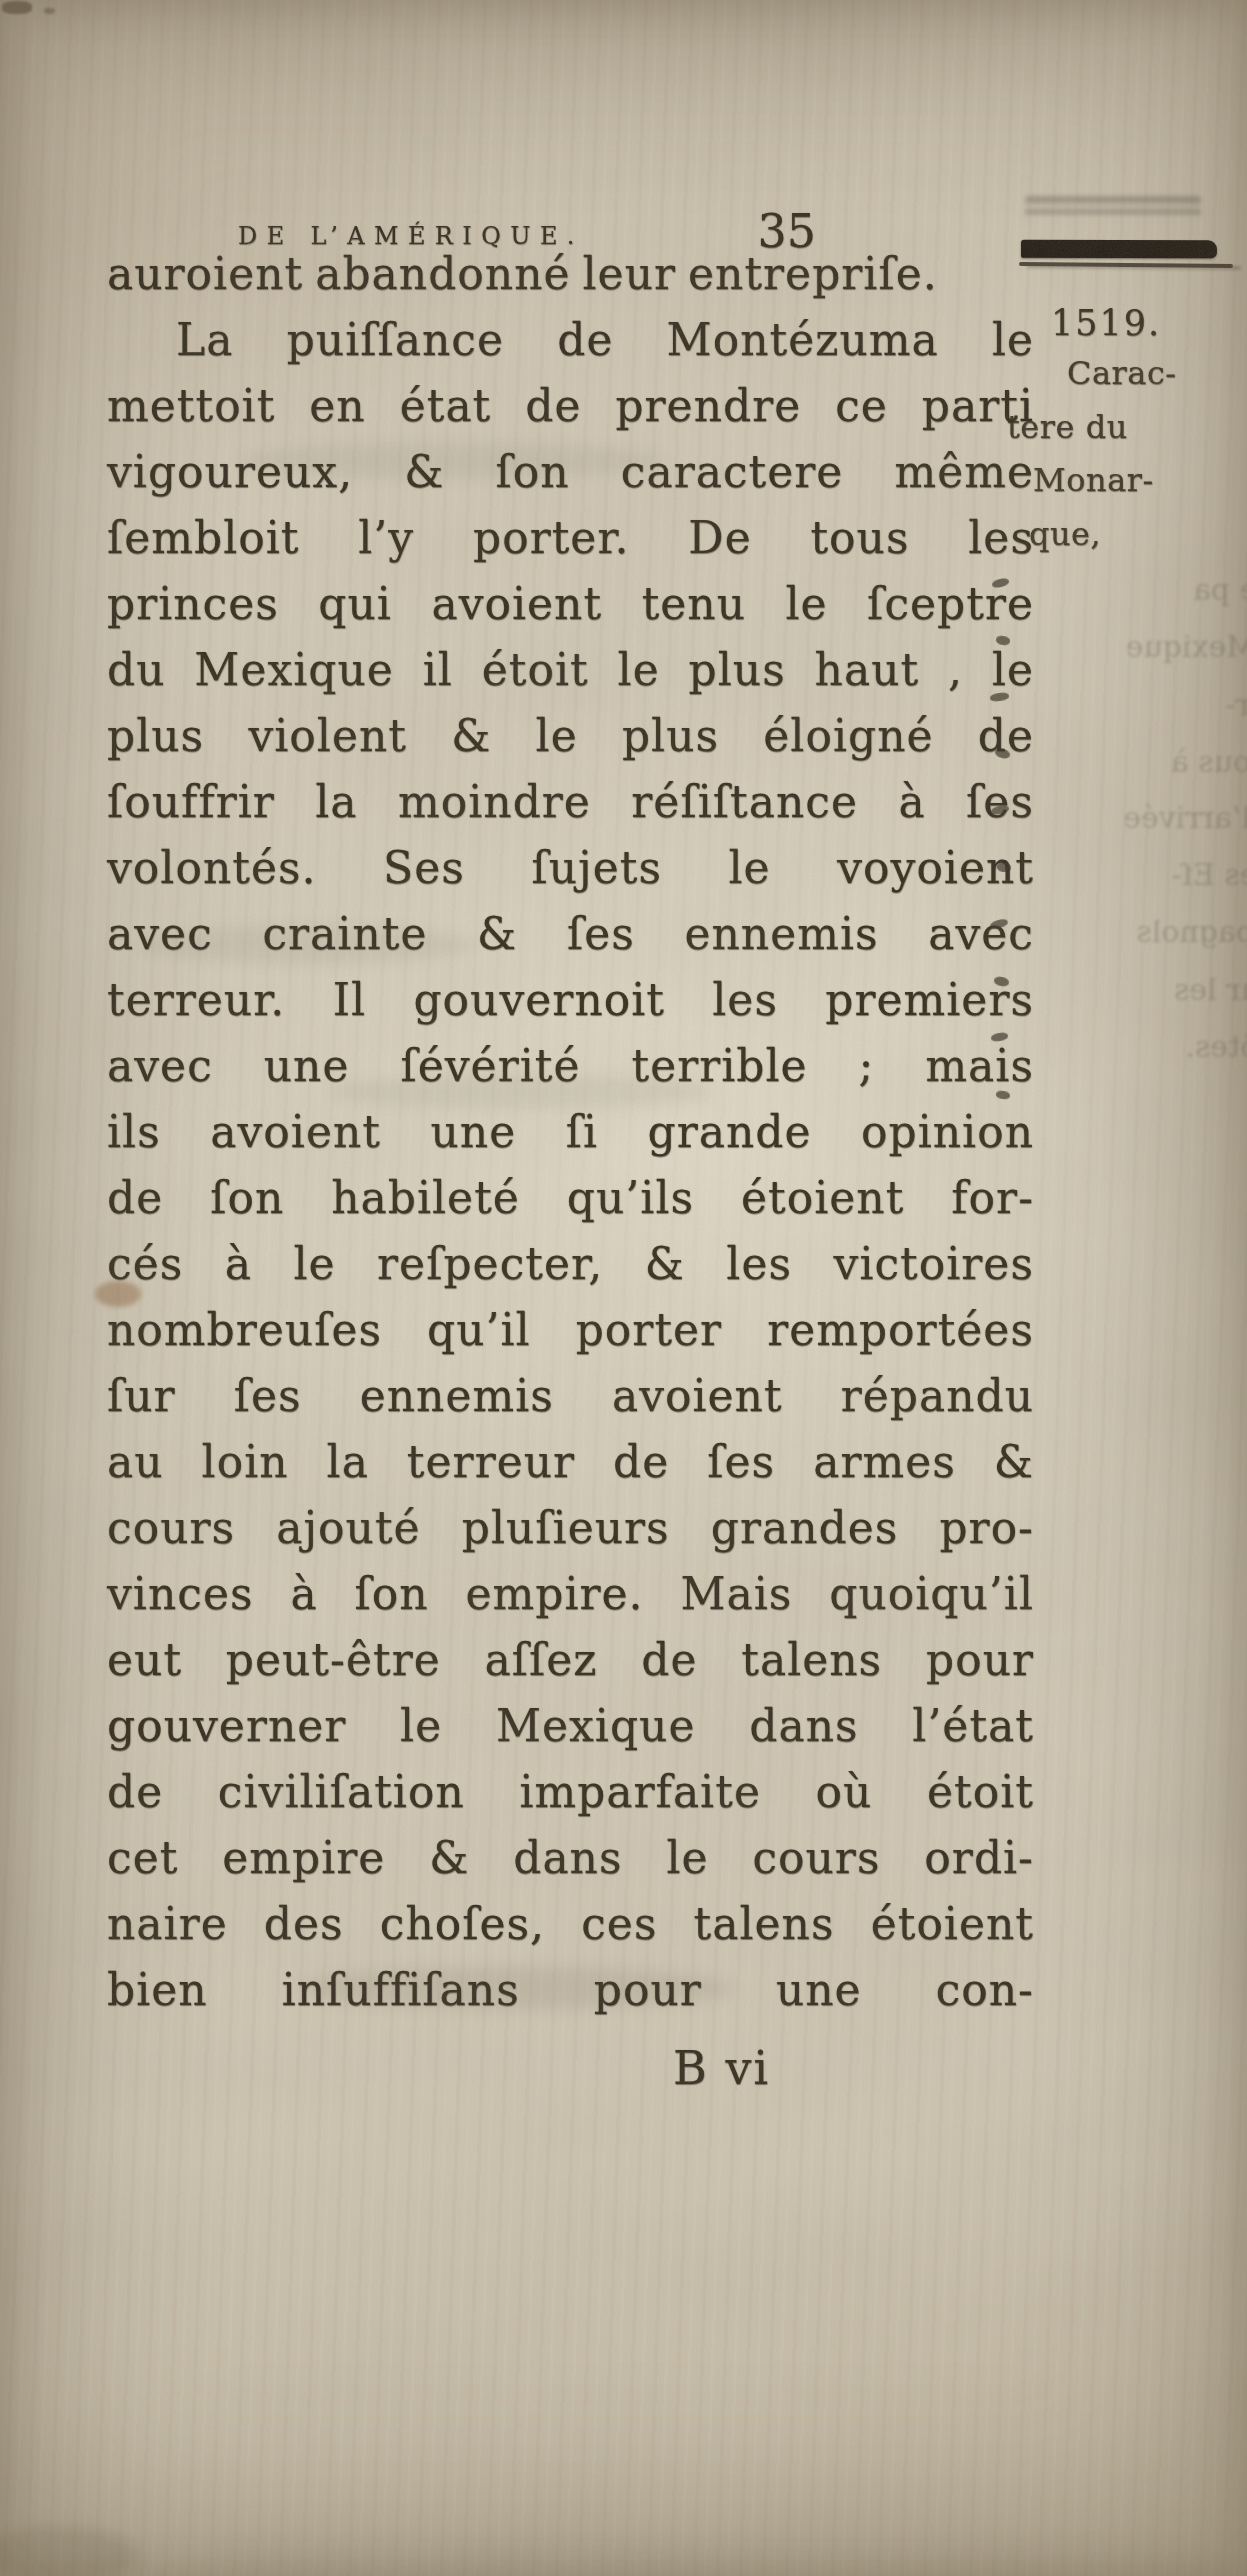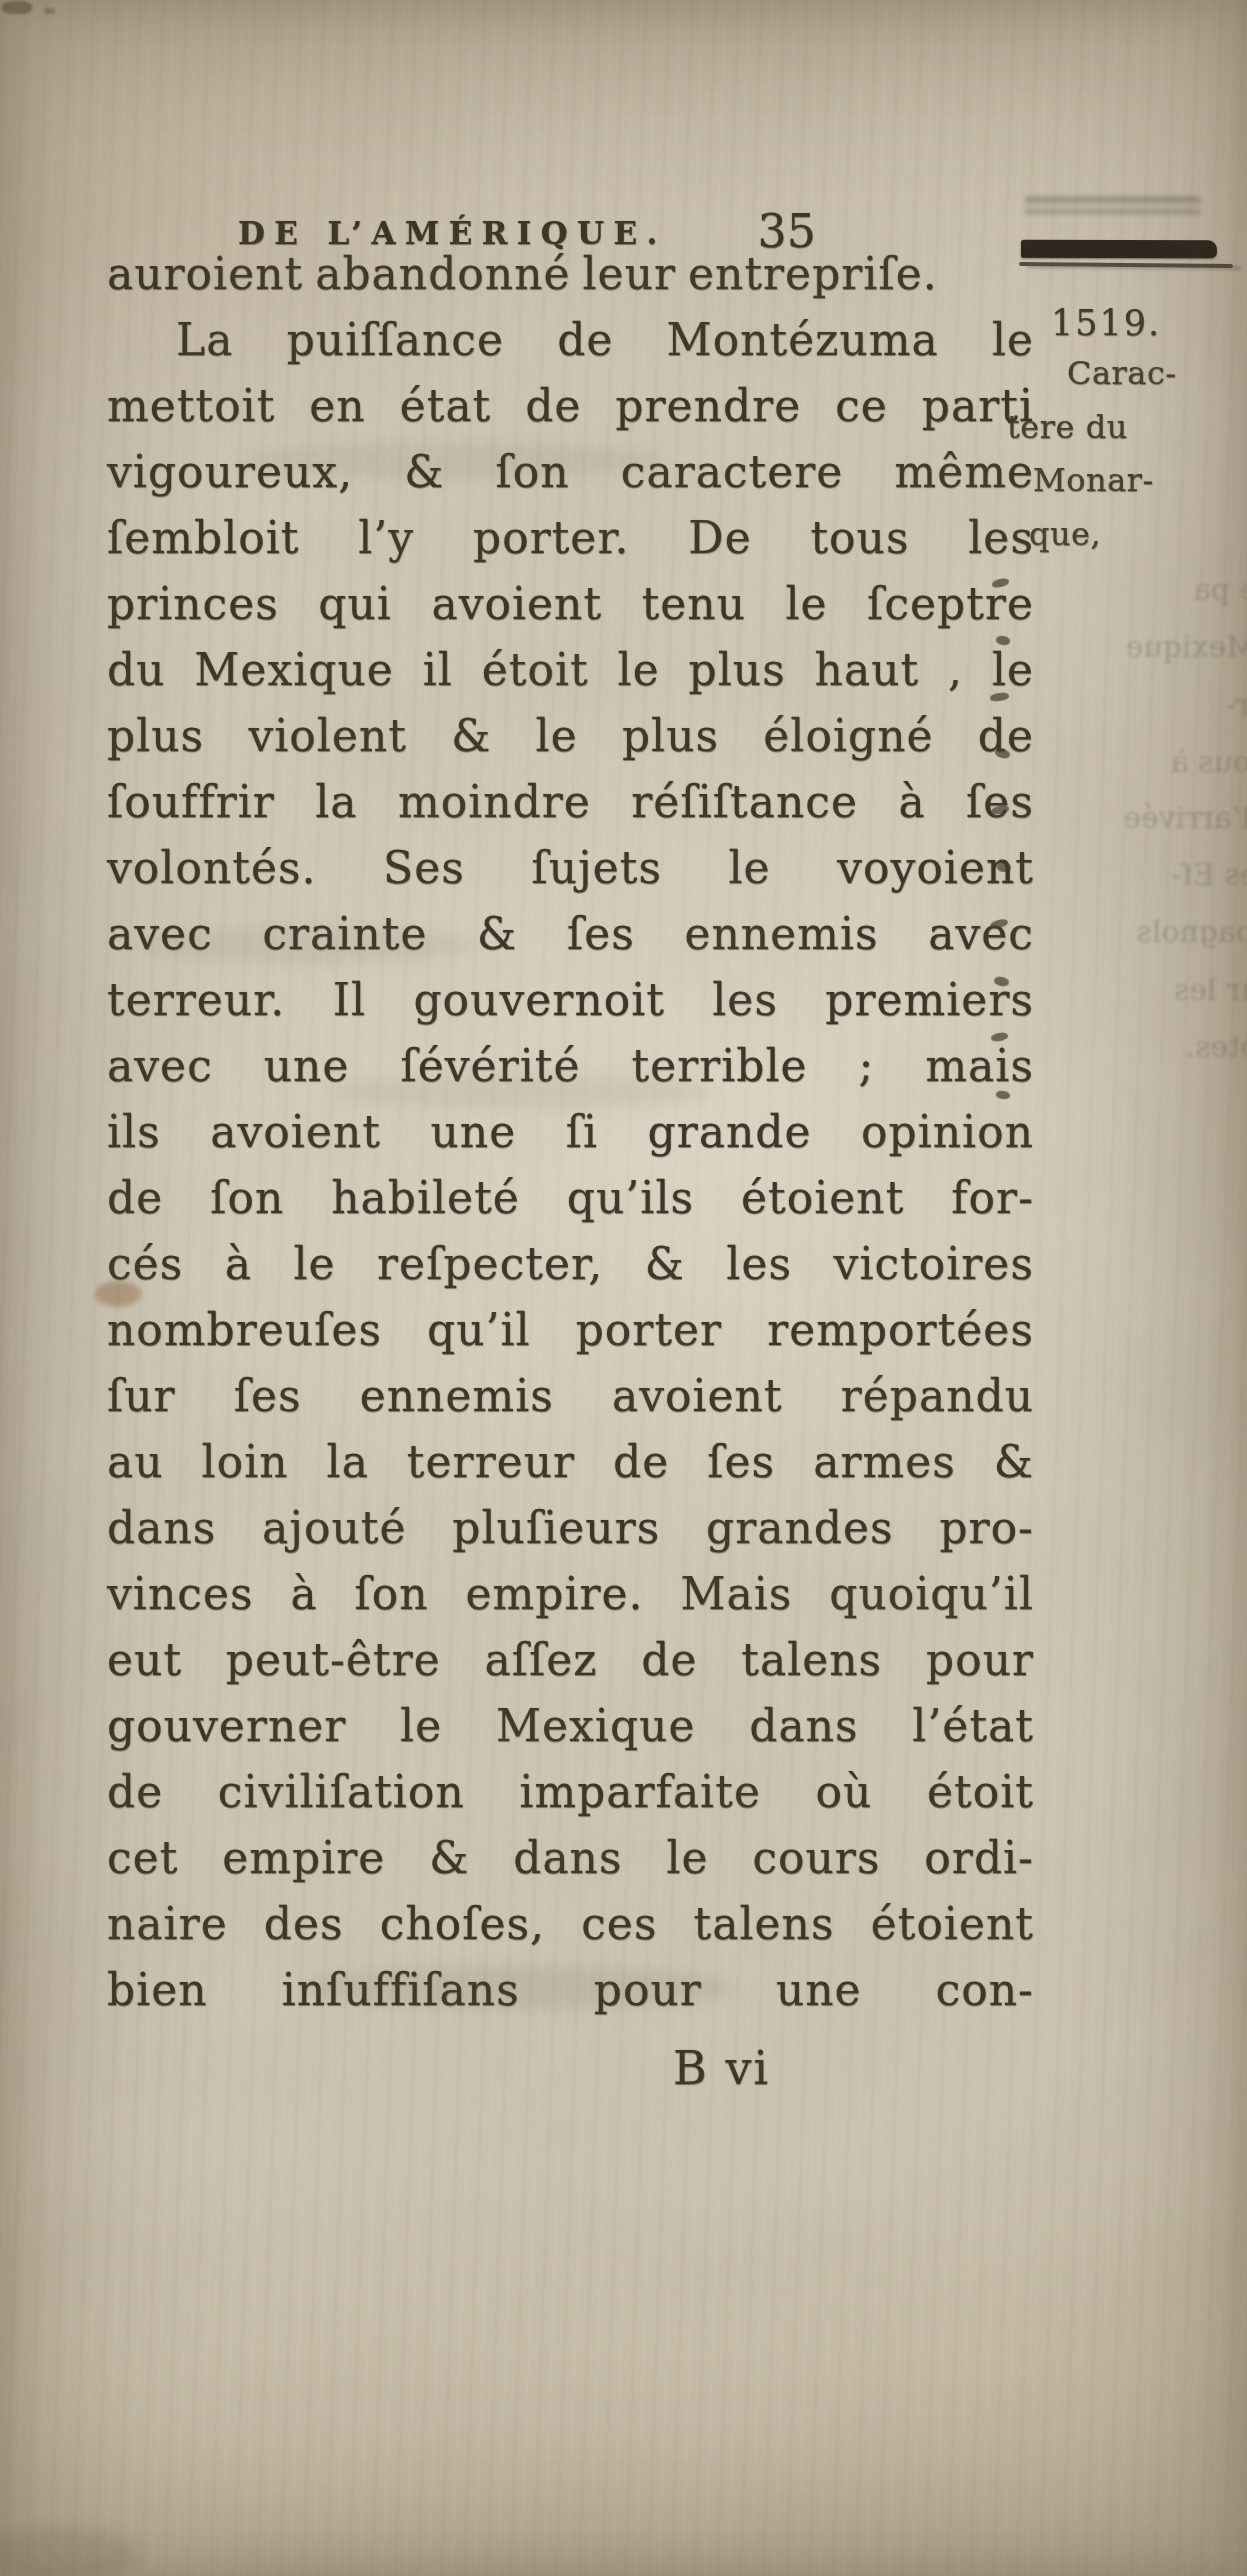--- a/index.html
+++ b/index.html
@@ -19,21 +19,21 @@
   }
   .vignette{position:absolute;inset:0;pointer-events:none;
     box-shadow:inset 0 0 168px 28px rgba(84,68,46,0.36), inset 0 0 40px 6px rgba(84,68,46,0.20);}
   .grain{position:absolute;inset:0;pointer-events:none;opacity:.5;}
 
   .ink{text-shadow:0.4px 0.6px 1.1px rgba(40,30,18,0.55), -0.3px -0.2px 1.2px rgba(40,30,18,0.30);}
 
   
   .pagehead{position:absolute;top:166px;left:238px;width:578px;
     display:flex;justify-content:space-between;align-items:baseline;}
-  .runtitle{font-size:31px;font-weight:bold;letter-spacing:9.4px;color:#2c2517;white-space:nowrap;margin-top:32px;}
+  .runtitle{font-size:24px;font-weight:normal;letter-spacing:9.4px;color:#2c2517;white-space:nowrap;margin-top:32px;}
   .pagenum{font-size:46px;color:#2c2517;transform:translateY(3px);margin-top:35px;}
 
   
   .textcol{position:absolute;top:241px;left:87px;width:927px;margin-left:20px;}
   .bodyline{height:66px;line-height:66px;font-size:44px;letter-spacing:1px;white-space:nowrap;}
   .just{white-space:normal;text-align:justify;text-align-last:justify;}
   .indent{padding-left:69px;}
   .tight{word-spacing:-3px;}
   .sig{position:absolute;top:2035px;left:673px;width:238px;
     font-size:46px;line-height:66px;letter-spacing:2px;}
@@ -113,21 +113,21 @@
     <div class="bodyline just">volontés. Ses ſujets le voyoient</div>
     <div class="bodyline just">avec crainte &amp; ſes ennemis avec</div>
     <div class="bodyline just">terreur. Il gouvernoit les premiers</div>
     <div class="bodyline just">avec une ſévérité terrible ; mais</div>
     <div class="bodyline just">ils avoient une ſi grande opinion</div>
     <div class="bodyline just">de ſon habileté qu’ils étoient for-</div>
     <div class="bodyline just">cés à le reſpecter, &amp; les victoires</div>
     <div class="bodyline just">nombreuſes qu’il porter remportées</div>
     <div class="bodyline just">ſur ſes ennemis avoient répandu</div>
     <div class="bodyline just">au loin la terreur de ſes armes &amp;</div>
-    <div class="bodyline just">dans ajouté pluſieurs grandes pro-</div>
+    <div class="bodyline just">cours ajouté pluſieurs grandes pro-</div>
     <div class="bodyline just">vinces à ſon empire. Mais quoiqu’il</div>
     <div class="bodyline just">eut peut-être aſſez de talens pour</div>
     <div class="bodyline just">gouverner le Mexique dans l’état</div>
     <div class="bodyline just">de civiliſation imparfaite où étoit</div>
     <div class="bodyline just">cet empire &amp; dans le cours ordi-</div>
     <div class="bodyline just">naire des choſes, ces talens étoient</div>
     <div class="bodyline just">bien inſuffiſans pour une con-</div>
   </main>
 
   <div class="sig ink">B vi</div>

